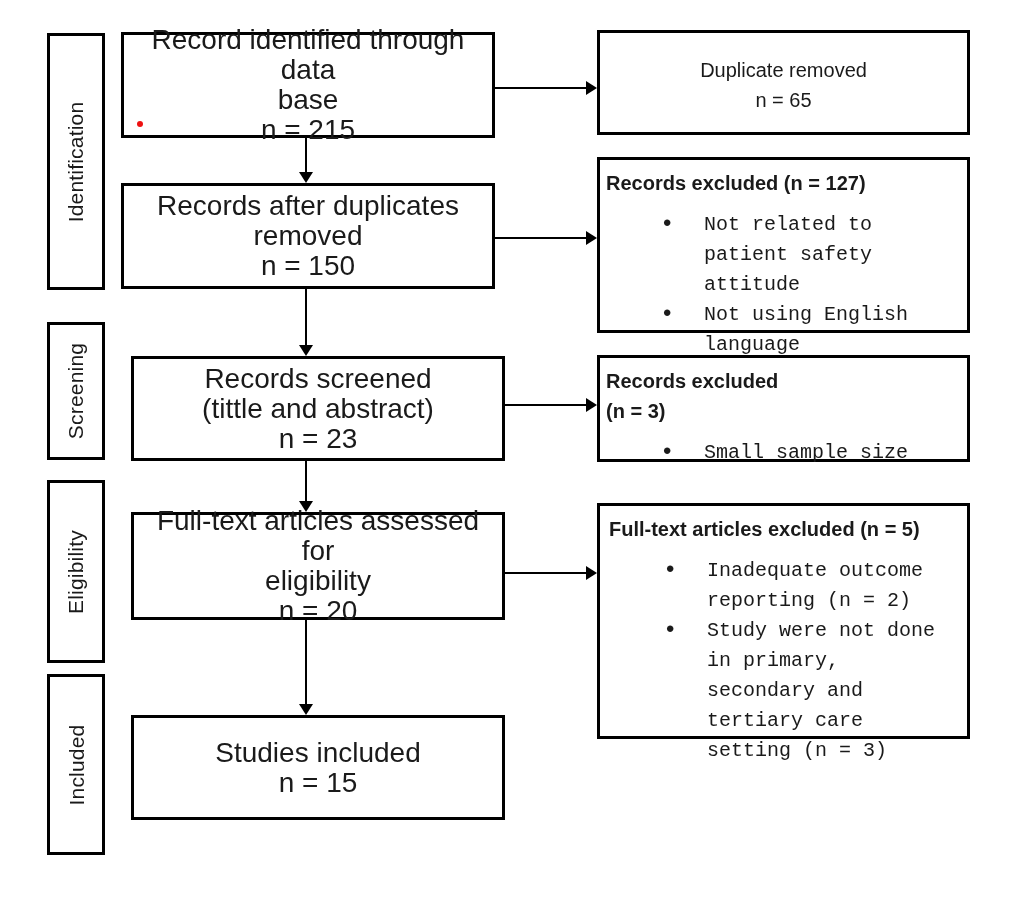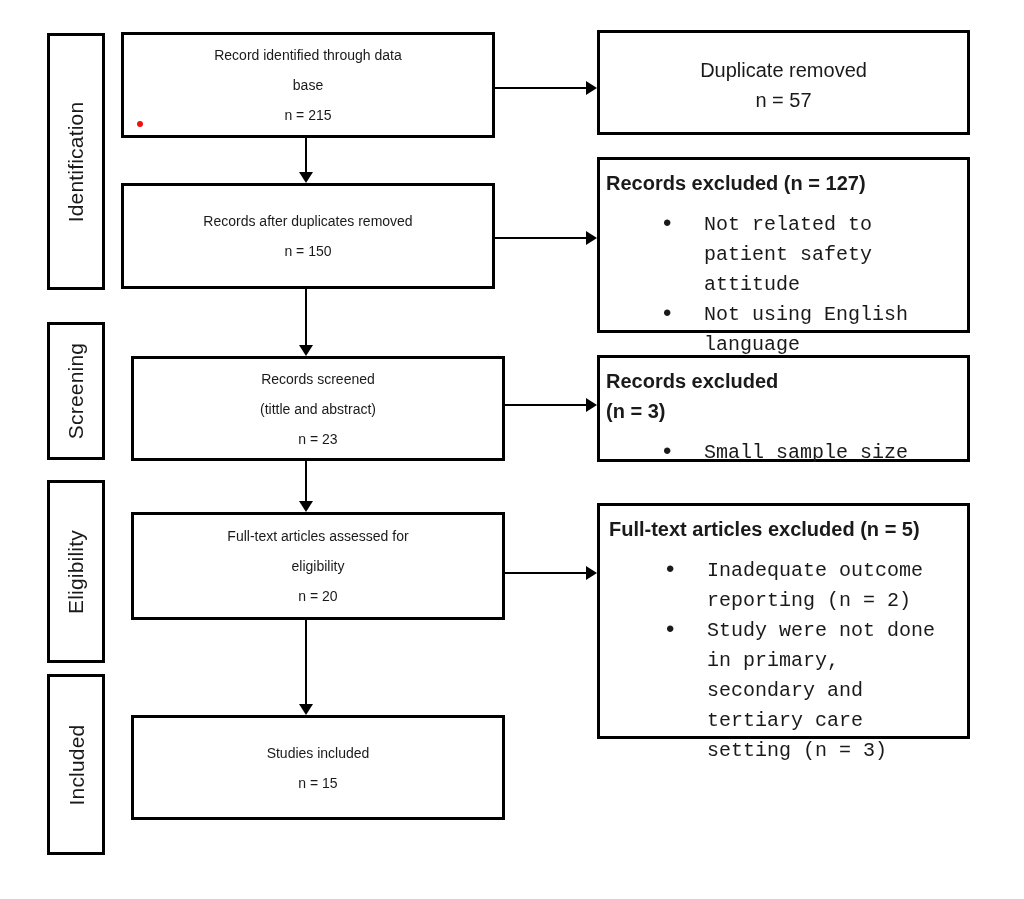--- a/index.html
+++ b/index.html
@@ -34,21 +34,21 @@
     font-size: 21px;
     letter-spacing: 0.2px;
   }
   
   .flowbox {
     display: flex;
     flex-direction: column;
     align-items: center;
     justify-content: center;
     text-align: center;
-    font-size: 14px;
+    font-size: 28px;
     line-height: 30px;
     padding: 4px 16px;
   }
   
   .exclbox {
     font-size: 20px;
     line-height: 30px;
     padding: 8px 6px 4px 6px;
   }
   .exclbox.centered {
@@ -157,21 +157,21 @@
     <div>n = 20</div>
   </div>
 
   <div class="box flowbox" style="left:131px; top:715px; width:374px; height:105px;">
     <div>Studies included</div>
     <div>n = 15</div>
   </div>
 
   <div class="box exclbox centered" style="left:597px; top:30px; width:373px; height:105px;">
     <div>Duplicate removed</div>
-    <div>n = 57</div>
+    <div>n = 65</div>
   </div>
 
   <div class="box exclbox" style="left:597px; top:157px; width:373px; height:176px;">
     <div class="excl-title">Records excluded (n = 127)</div>
     <ul class="bullets">
       <li>Not related to patient safety attitude</li>
       <li>Not using English language</li>
       <li>Not using SAQ (n = 3)</li>
     </ul>
   </div>

